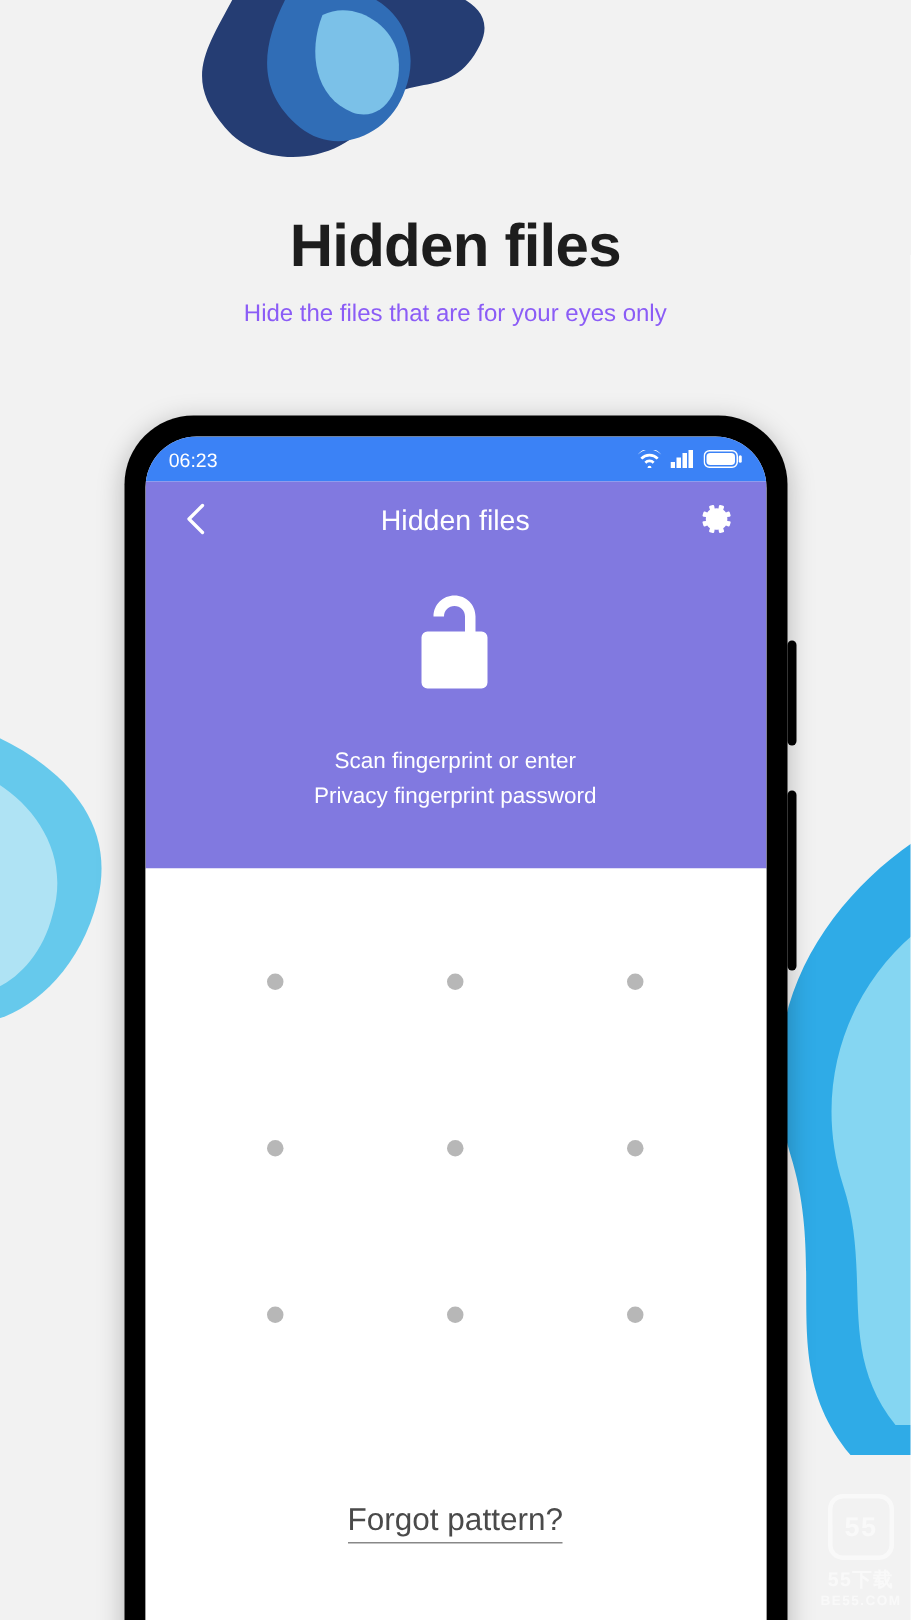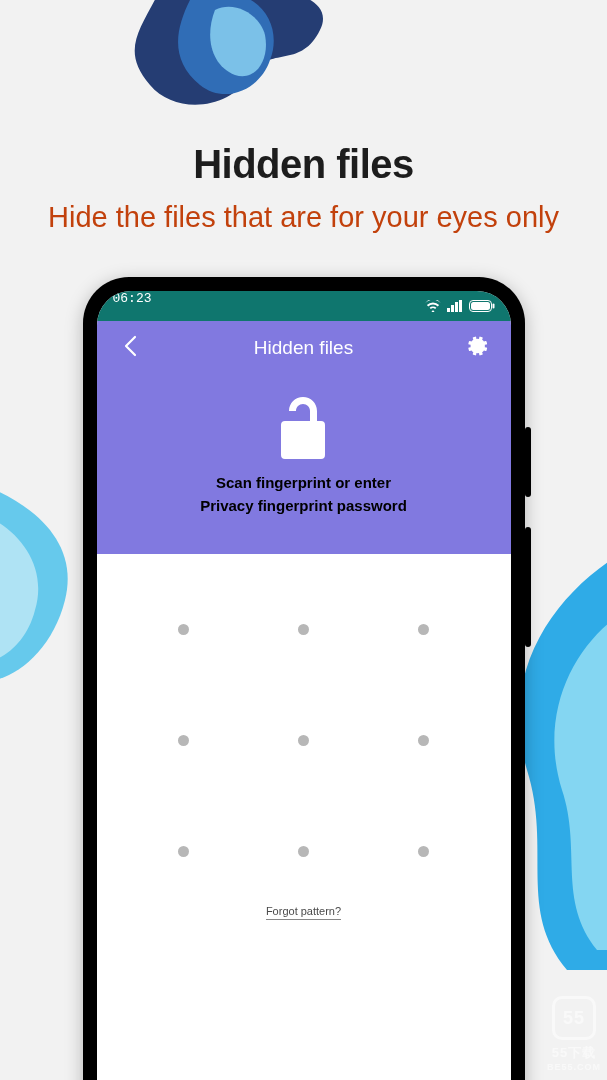--- a/index.html
+++ b/index.html
@@ -29,23 +29,23 @@
     z-index: 2;
   }
   .promo-heading h1 {
     font-size: 40px;
     font-weight: 700;
     color: #1d1d1d;
     letter-spacing: -0.5px;
   }
   .promo-heading p {
     margin-top: 14px;
-    font-size: 29px;
+    font-size: 16px;
     font-weight: 400;
-    color: #c2410c;
+    color: #8b5cf6;
   }
 
   
   .phone {
     position: absolute;
     top: 277px;
     left: 50%;
     transform: translateX(-50%);
     width: 442px;
     height: 820px;          
@@ -72,28 +72,28 @@
     background: #fff;
     border-radius: 34px 34px 0 0;
     overflow: hidden;
     display: flex;
     flex-direction: column;
   }
 
   
   .status-bar {
     height: 30px;
-    background: #0f766e;
+    background: #3b82f6;
     color: #fff;
     display:flex;
+    align-items:center;
     justify-content:space-between;
     padding: 0 16px;
     font-size: 13px;
     font-weight: 500;
-    font-family: Liberation Mono, monospace;
   }
   .status-icons { display:flex; align-items:center; gap:6px; }
   .status-icons svg { display:block; }
 
   
   .app-header {
     background: #8179e0;
     color:#fff;
     padding: 12px 18px 36px 18px;
     display:flex;
@@ -119,23 +119,23 @@
   .lock-block {
     margin-top: 30px;
     display:flex;
     flex-direction:column;
     align-items:center;
     text-align:center;
   }
   .lock-block p {
     font-size: 15px;
     line-height: 1.55;
-    font-weight: 700;
-    margin-top: 4px;
-    color: #000000;
+    font-weight: 400;
+    margin-top: 28px;
+    color: #ffffff;
   }
 
   
   .pattern-area {
     flex:1;
     background:#fff;
     padding: 70px 60px 0 60px;
     display:flex;
     flex-direction:column;
     align-items:center;
@@ -149,22 +149,22 @@
     justify-items:center;
     align-items:center;
   }
   .pattern-dot {
     width: 11px; height: 11px;
     border-radius: 50%;
     background: #b7b7b7;
   }
 
   .forgot {
-    margin-top: 48px;
-    font-size: 11px;
+    margin-top: 120px;
+    font-size: 21px;
     color: #4a4a4a;
     border-bottom: 1px solid #888;
     padding-bottom: 2px;
     cursor:pointer;
   }
 
   
   .watermark {
     position:absolute;
     right: 6px;

